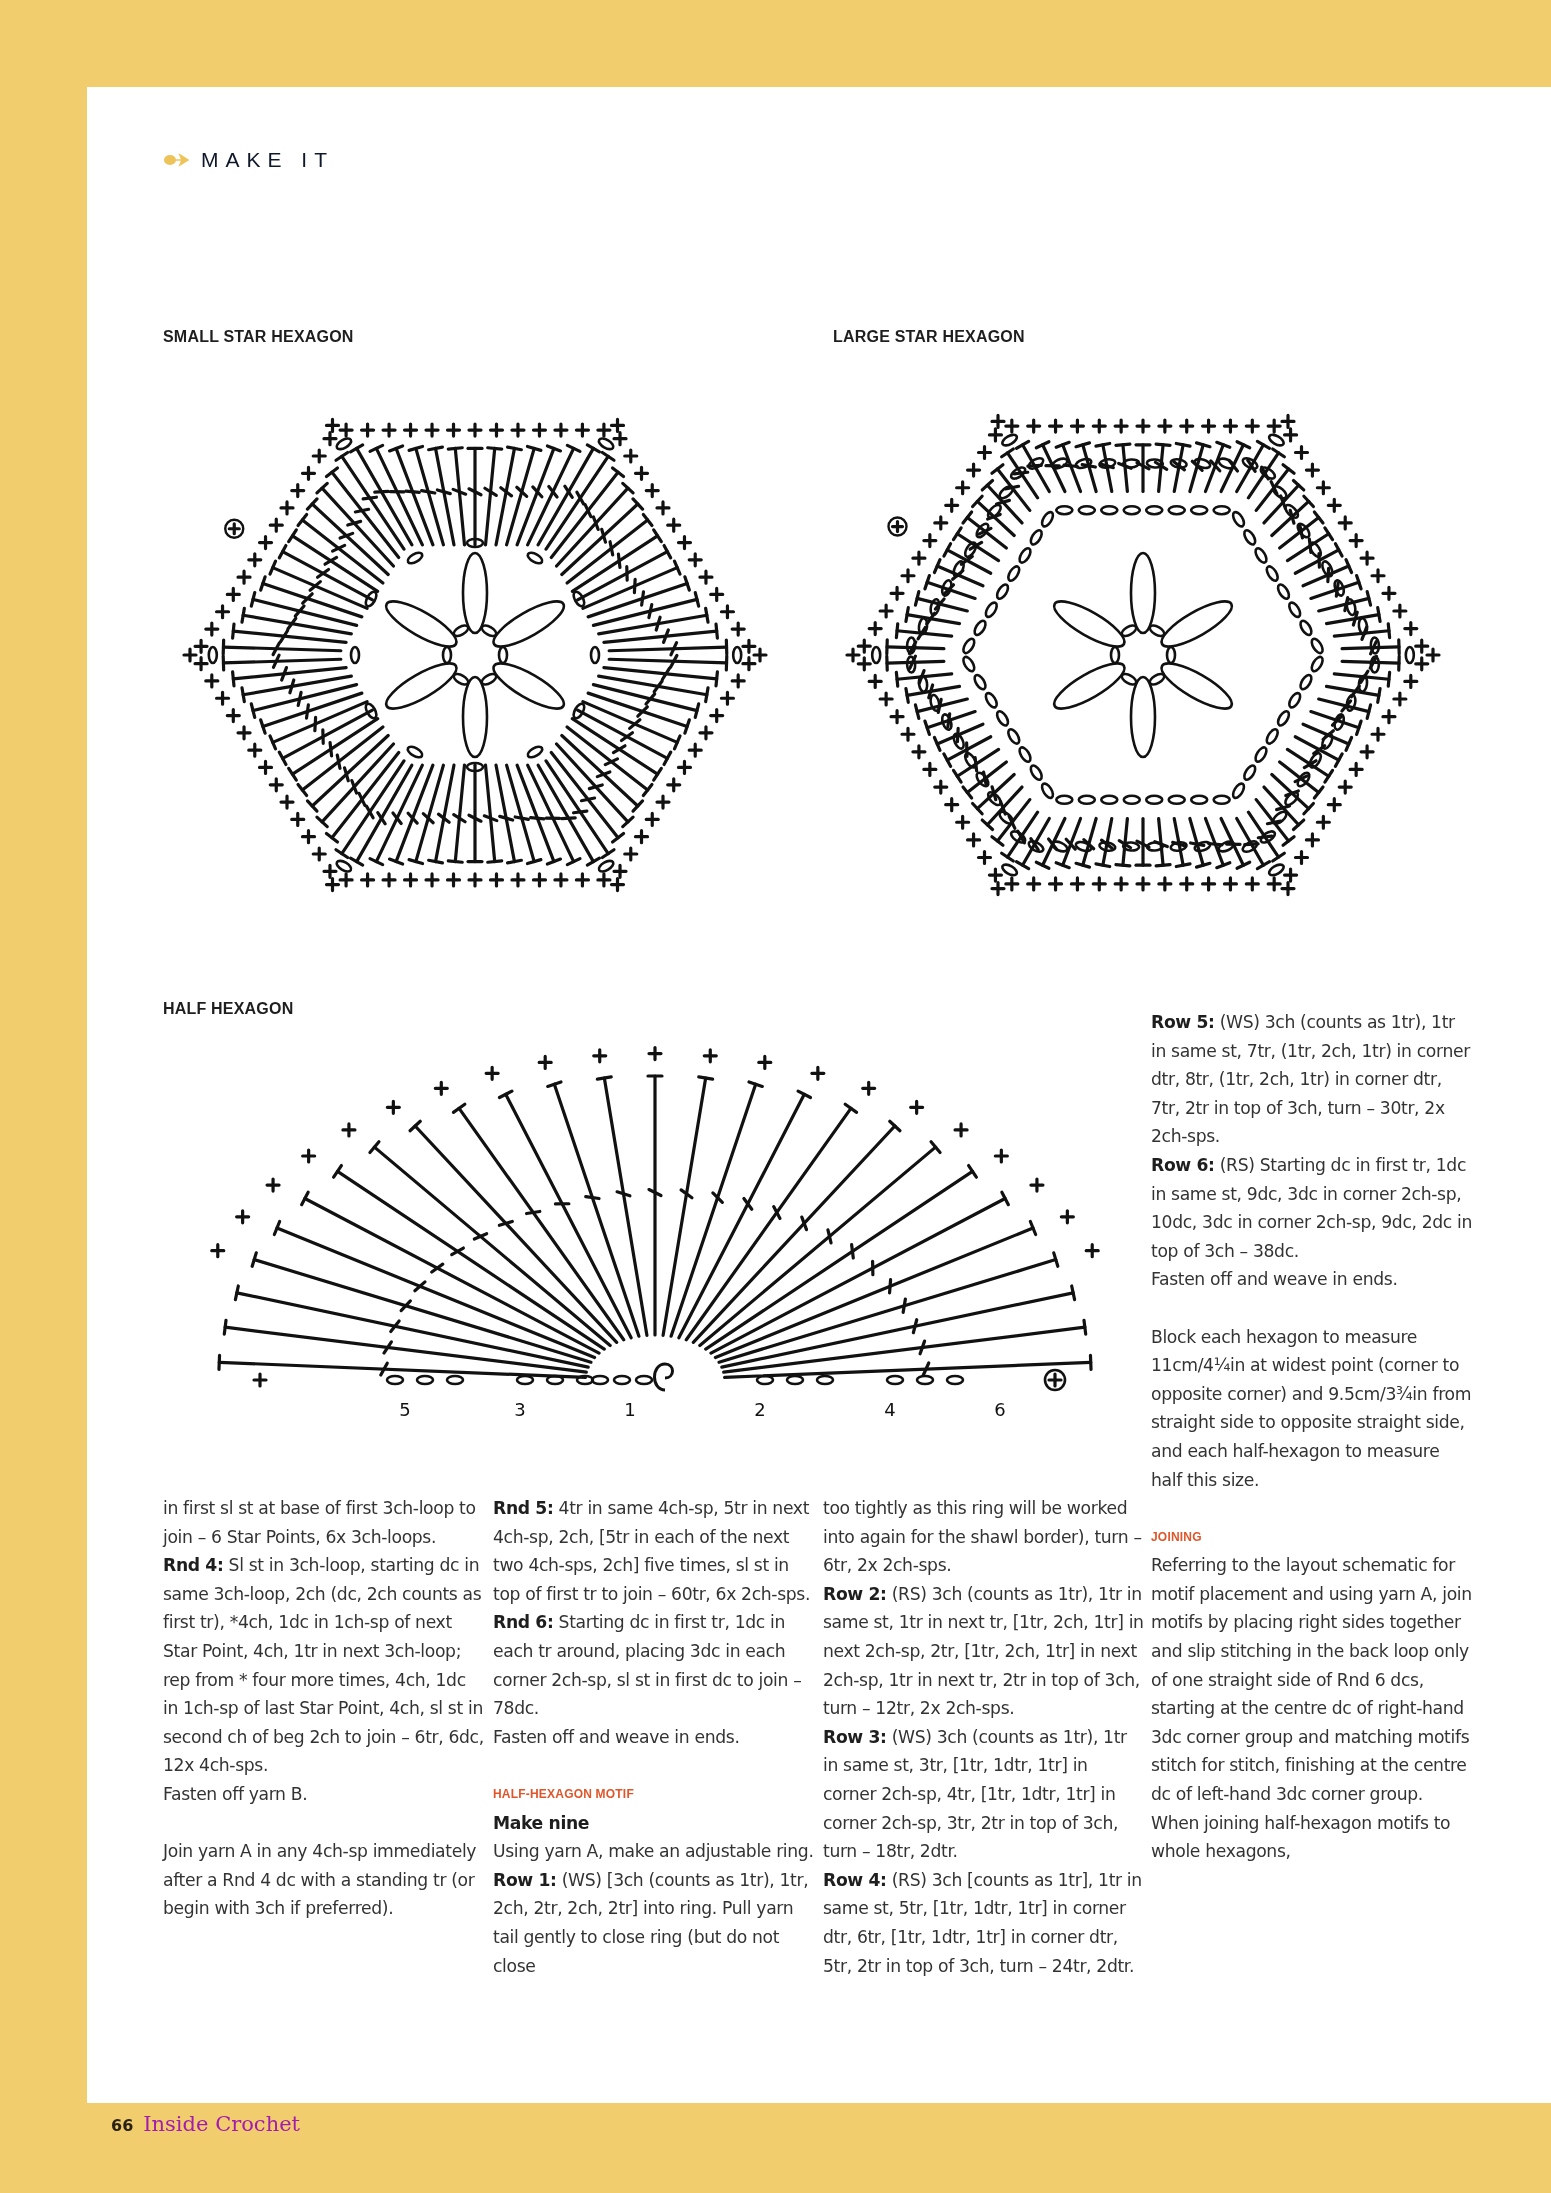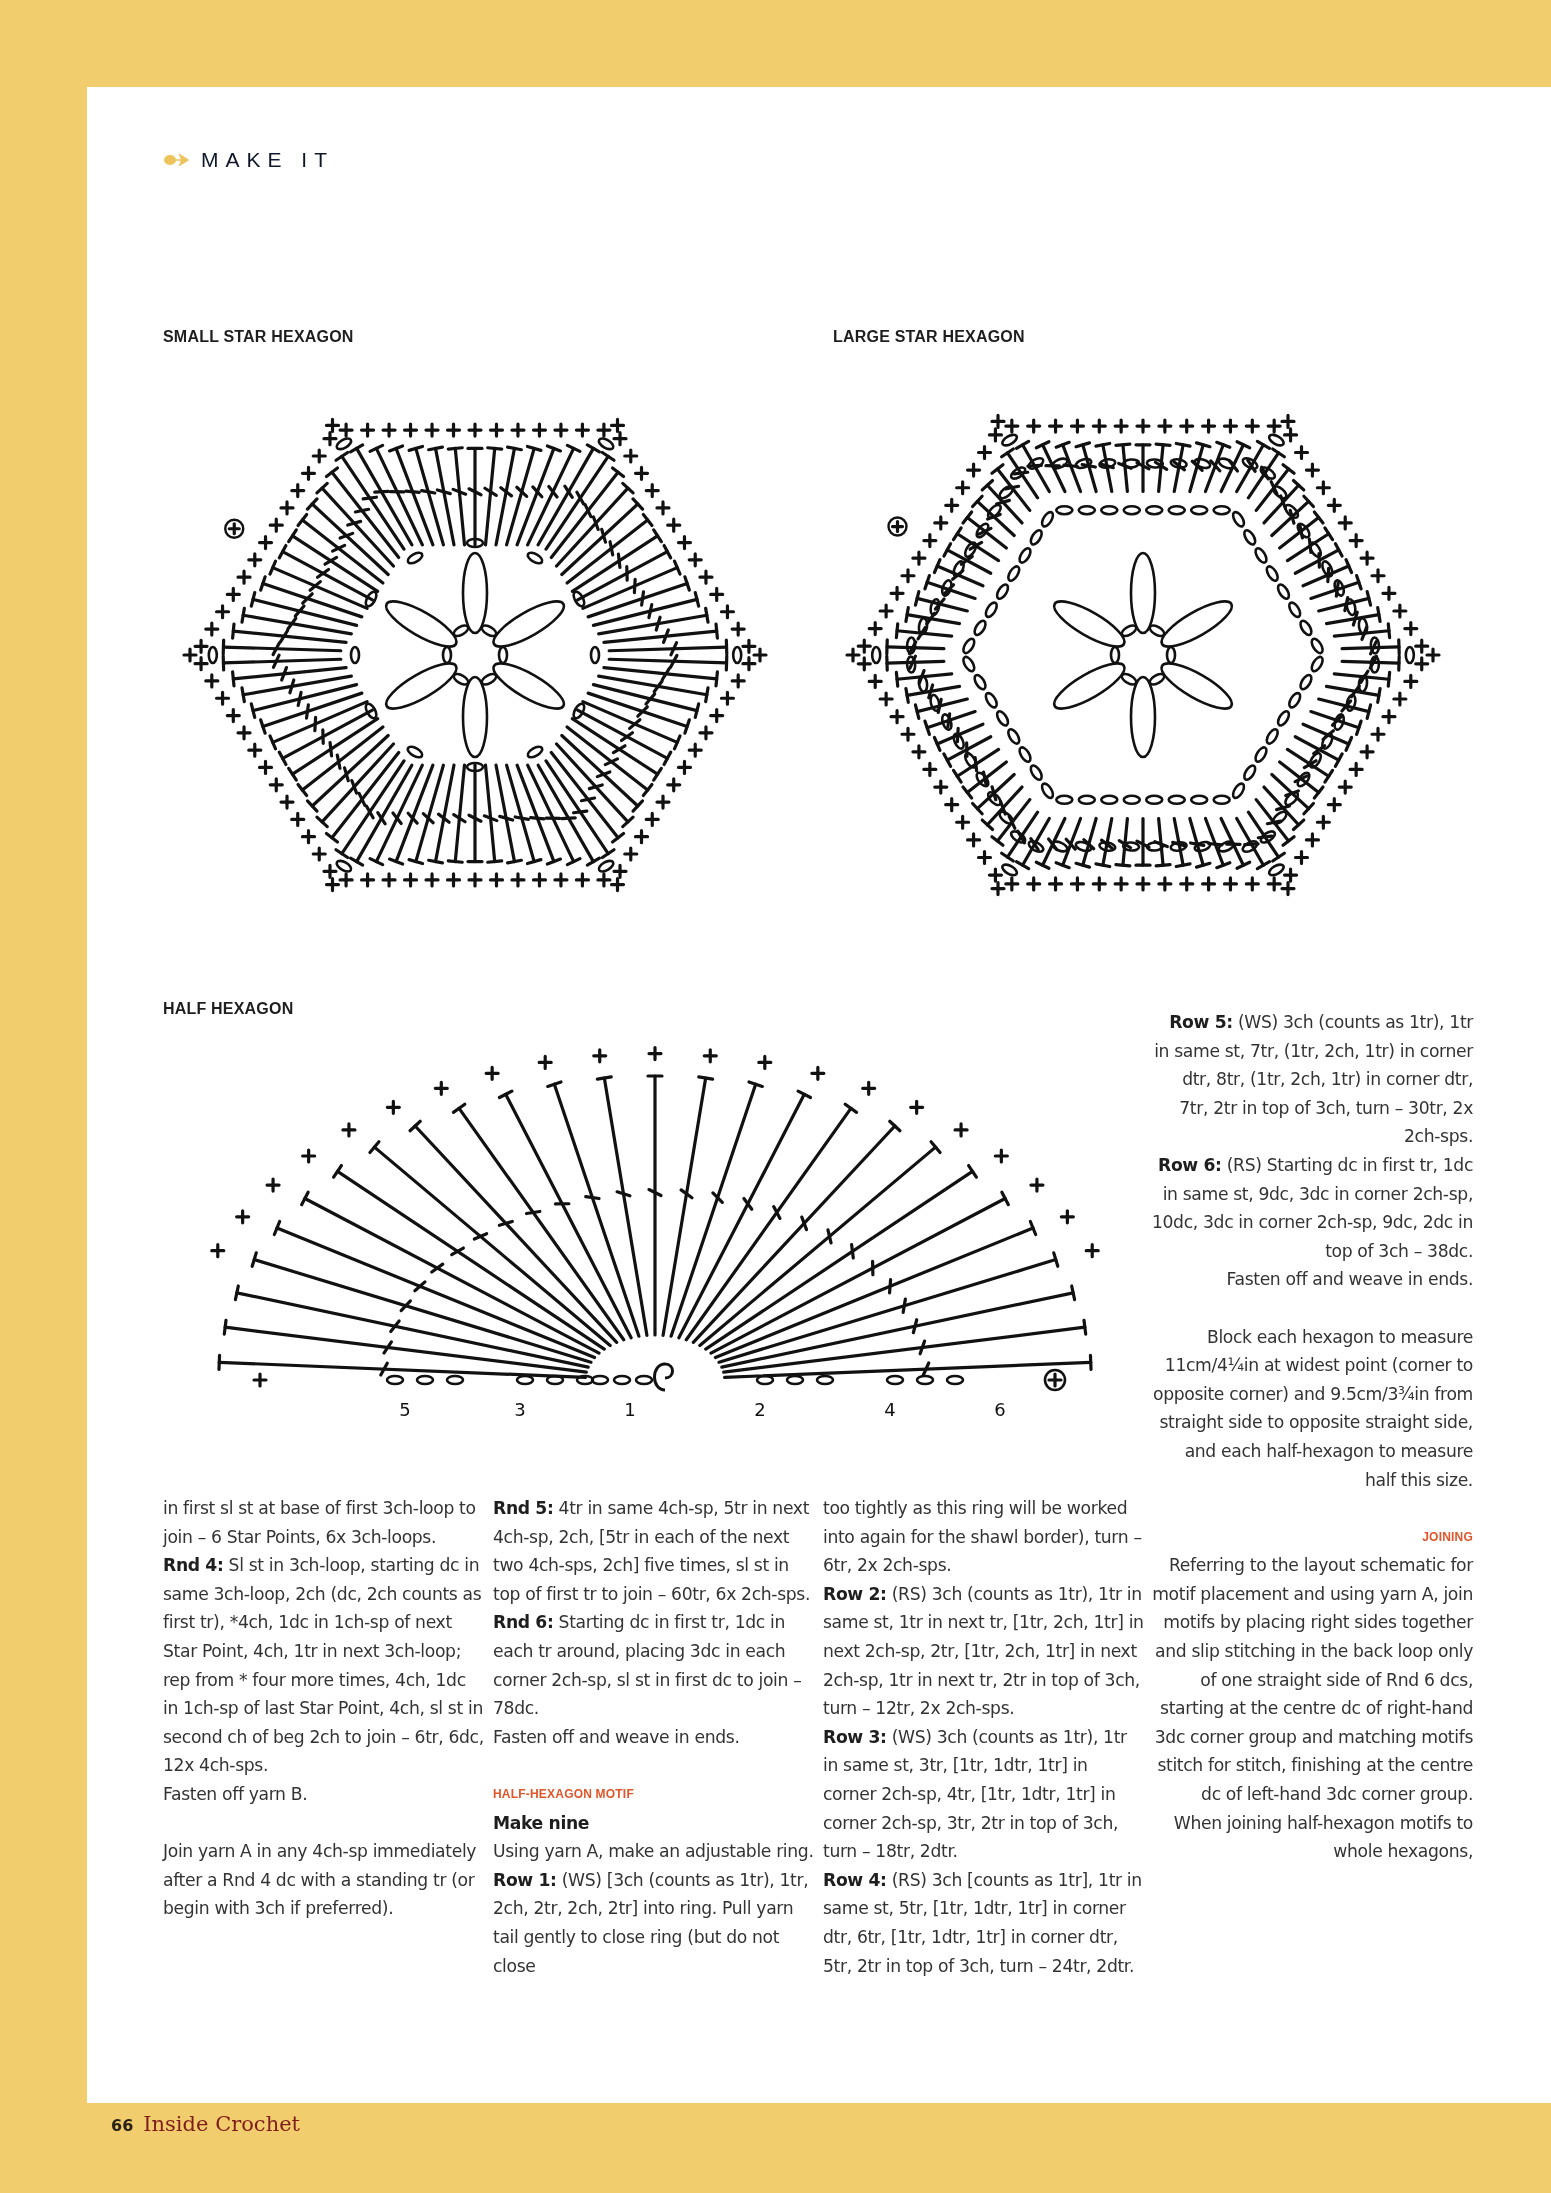--- a/index.html
+++ b/index.html
@@ -39,21 +39,21 @@
   .col h3 {
     margin: 0; font-family: "Liberation Sans", sans-serif; font-weight: bold;
     font-size: 12px; color: #e0562a; line-height: 28.6px; letter-spacing: 0.2px;
   }
   .col .sub { font-weight: bold; color: #1e1e1e; }
   .footer {
     position: absolute; left: 111px; top: 2112px;
     display: flex; align-items: baseline; gap: 10px;
   }
   .page-num { font-family: "DejaVu Sans", sans-serif; font-weight: bold; font-size: 16px; color: #2a2217; }
-  .mag-name { font-family: "DejaVu Serif", serif; font-size: 21px; color: #7f1d1d; }
+  .mag-name { font-family: "DejaVu Serif", serif; font-size: 21px; color: #a21caf; }
 </style>
 </head>
 <body>
 
 <div class="panel"></div>
 
 <div class="section-tag">
   <svg class="tag-icon" viewBox="0 0 26 16">
     <ellipse cx="7" cy="8" rx="6" ry="5" fill="#eec35a"></ellipse>
     <path d="M12 8 L19 8 M17 3 L25 8 L17 13 L19 8 Z" fill="#eec35a" stroke="#eec35a" stroke-width="1.5"></path>
@@ -1010,21 +1010,21 @@
         <line x1="710.0919858640048" y1="358.77438543909994" x2="714.5630976695822" y2="346.1249127535678" stroke="#111" stroke-width="3.2" fill="none" stroke-linecap="round"></line>
         <path d="M907.9260596742929 328.3212348095139H919.9260596742929M913.9260596742929 322.3212348095139V334.3212348095139" stroke="#111" stroke-width="3.2" fill="none" stroke-linecap="round"></path>
         <line x1="514.631994039421" y1="382.3834826990286" x2="880.7415449222431" y2="367.32397201121546" stroke="#111" stroke-width="3.2" fill="none" stroke-linecap="round"></line>
         <line x1="881.0292388797102" y1="374.31805752590833" x2="880.4538509647759" y2="360.3298864965226" stroke="#111" stroke-width="3.2" fill="none" stroke-linecap="round"></line>
         <line x1="713.2413766250767" y1="380.21897967223975" x2="718.7431174248696" y2="367.982523969223" stroke="#111" stroke-width="3.2" fill="none" stroke-linecap="round"></line>
         <path d="M914.354412642447 366.02152784362085H926.354412642447M920.354412642447 360.02152784362085V372.02152784362085" stroke="#111" stroke-width="3.2" fill="none" stroke-linecap="round"></path>
       </g>
     </svg>
 </div>
 
-<div class="col" style="left:1151px; top:1008px;text-align:right;">
+<div class="col" style="left:1151px; top:1008px;">
   <p><b>Row 5:</b><span> (WS) 3ch (counts as 1tr), 1tr in same st, 7tr, (1tr, 2ch, 1tr) in corner dtr, 8tr, (1tr, 2ch, 1tr) in corner dtr, 7tr, 2tr in top of 3ch, turn – 30tr, 2x 2ch-sps.</span></p>
   <p><b>Row 6:</b><span> (RS) Starting dc in first tr, 1dc in same st, 9dc, 3dc in corner 2ch-sp, 10dc, 3dc in corner 2ch-sp, 9dc, 2dc in top of 3ch – 38dc.</span></p>
   <p>Fasten off and weave in ends.</p>
   <div class="gap"></div>
   <p>Block each hexagon to measure 11cm/4¼in at widest point (corner to opposite corner) and 9.5cm/3¾in from straight side to opposite straight side, and each half-hexagon to measure half this size.</p>
   <div class="gap"></div>
   <h3>JOINING</h3>
   <p>Referring to the layout schematic for motif placement and using yarn A, join motifs by placing right sides together and slip stitching in the back loop only of one straight side of Rnd 6 dcs, starting at the centre dc of right-hand 3dc corner group and matching motifs stitch for stitch, finishing at the centre dc of left-hand 3dc corner group. When joining half-hexagon motifs to whole hexagons,</p>
 </div>
 

